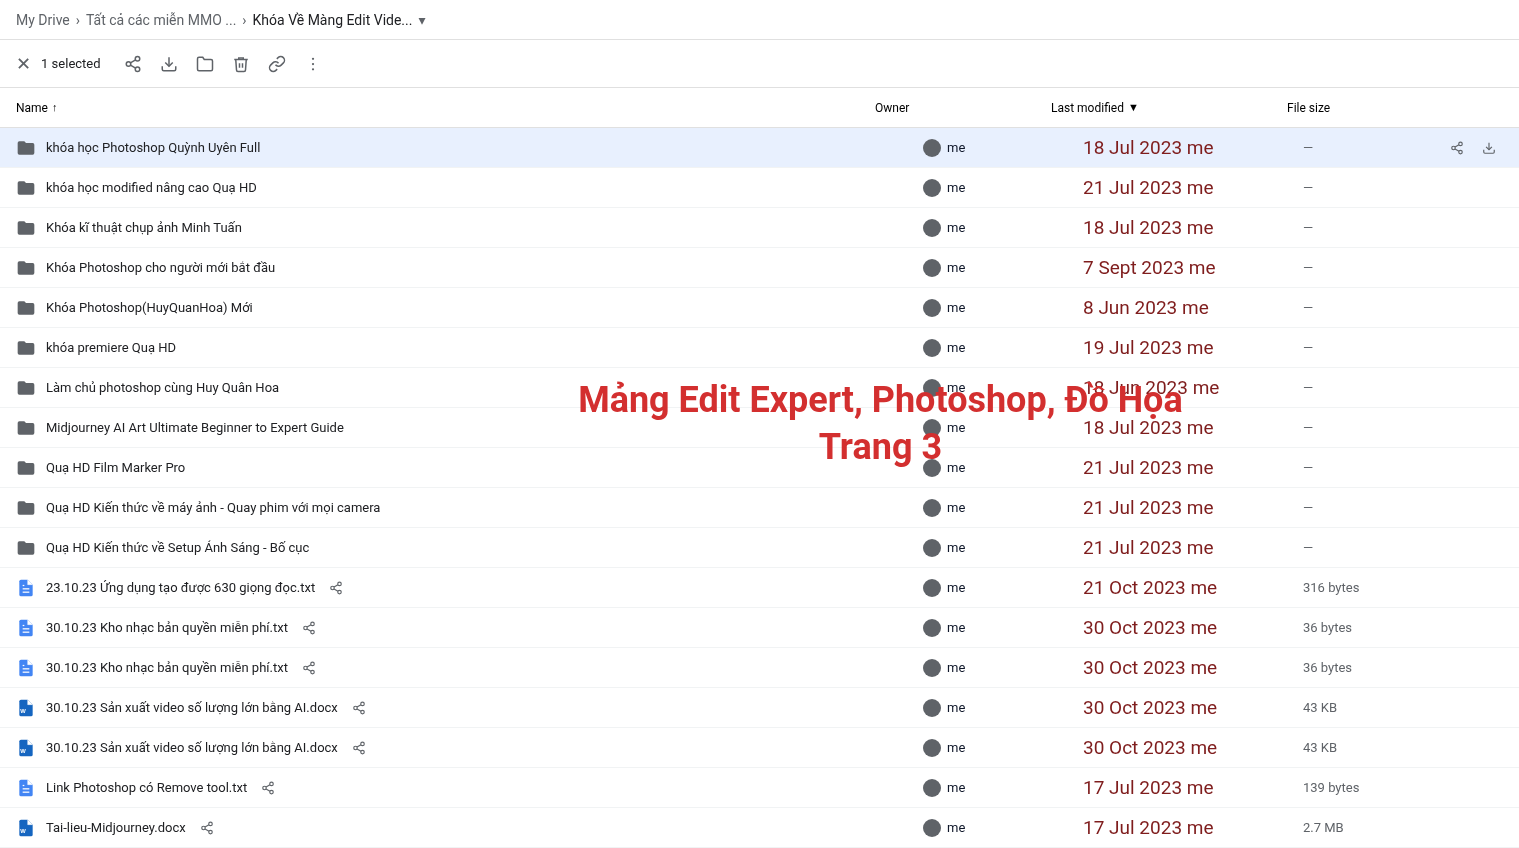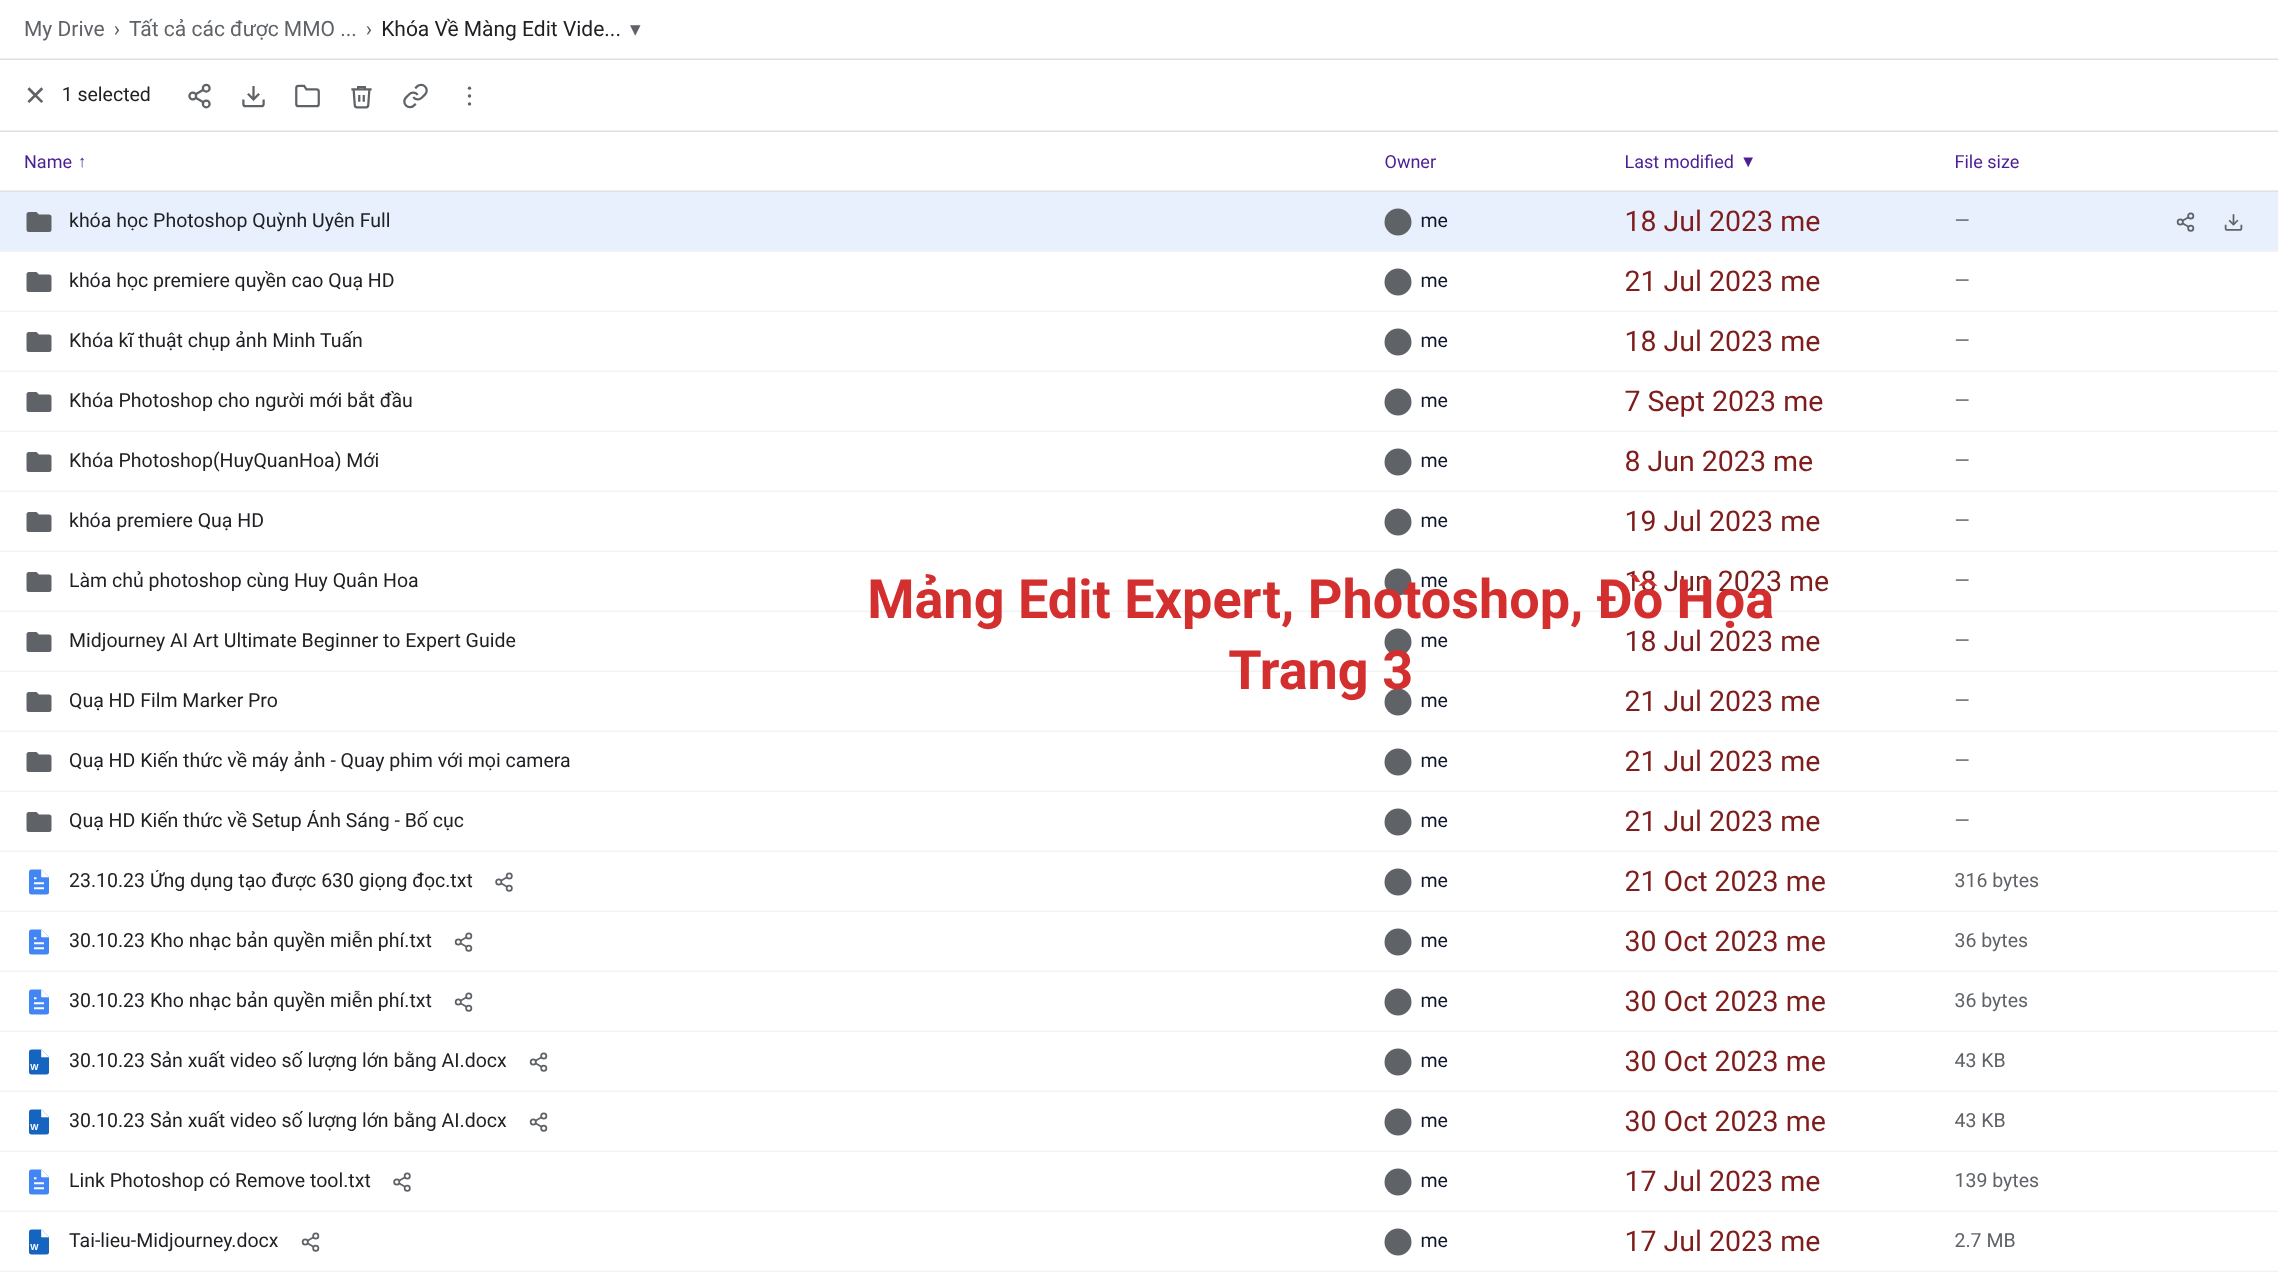--- a/index.html
+++ b/index.html
@@ -26,21 +26,21 @@
       display: flex; align-items: center; justify-content: center;
       width: 32px; height: 32px; border-radius: 50%; cursor: pointer;
       color: #5f6368; border: none; background: none; font-size: 16px;
     }
 
     
     .table-header {
       display: grid;
       grid-template-columns: 1fr 160px 220px 140px 60px;
       padding: 0 16px; height: 40px; align-items: center;
-      border-bottom: 1px solid #e0e0e0; color: #4c1d95; font-size: 12px;
+      border-bottom: 1px solid #e0e0e0; color: #000000; font-size: 12px; gap: 16px;
     }
     .table-header .col-name { display: flex; align-items: center; gap: 4px; cursor: pointer; }
     .table-header .col-last-modified { display: flex; align-items: center; gap: 4px; cursor: pointer; }
 
     
     .file-row {
       display: grid;
       grid-template-columns: 1fr 160px 220px 140px 60px;
       padding: 0 16px; height: 40px; align-items: center;
       border-bottom: 1px solid #f1f3f4; cursor: pointer; position: relative;
@@ -73,21 +73,21 @@
       z-index: 100;
       line-height: 1.3;
     }
   </style>
 </head>
 <body>
 
 <div class="breadcrumb">
   <span class="breadcrumb-item">My Drive</span>
   <span class="breadcrumb-separator">›</span>
-  <span class="breadcrumb-item">Tất cả các được MMO ...</span>
+  <span class="breadcrumb-item">Tất cả các miễn MMO ...</span>
   <span class="breadcrumb-separator">›</span>
   <span class="breadcrumb-current">Khóa Về Màng Edit Vide...</span>
   <span class="breadcrumb-dropdown">▾</span>
 </div>
 
 <div class="toolbar">
   <span class="toolbar-close" style="font-size:18px; margin-right:6px;">✕</span>
   <span class="toolbar-selected">1 selected</span>
 
   <button class="toolbar-btn" title="Share">
@@ -197,21 +197,21 @@
 
     </div>
   </div>
     <div class="file-row">
     <div class="file-name-cell">
       <span class="file-icon">
           <svg width="20" height="20" viewBox="0 0 24 24" fill="#5f6368">
             <path d="M10 4H4a2 2 0 0 0-2 2v12a2 2 0 0 0 2 2h16a2 2 0 0 0 2-2V8a2 2 0 0 0-2-2h-8l-2-2z"></path>
           </svg>
         </span>
-      <span class="file-name-text">khóa học premiere quyền cao Quạ HD</span>
+      <span class="file-name-text">khóa học modified nâng cao Quạ HD</span>
 
     </div>
     <div class="owner-cell">
       <span class="avatar">
           <svg width="18" height="18" viewBox="0 0 24 24" fill="#5f6368">
             <circle cx="12" cy="8" r="4"></circle>
             <path d="M4 20c0-4 3.6-7 8-7s8 3 8 7"></path>
           </svg>
         </span>
       <span>me</span>

